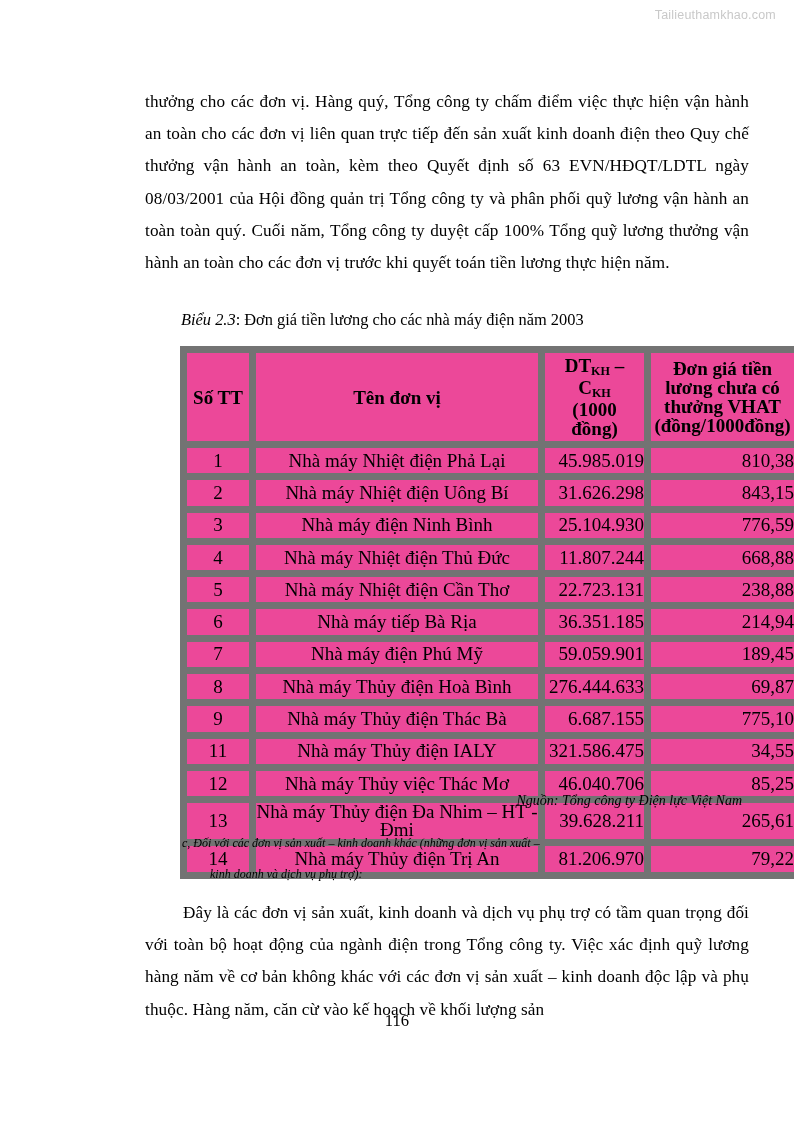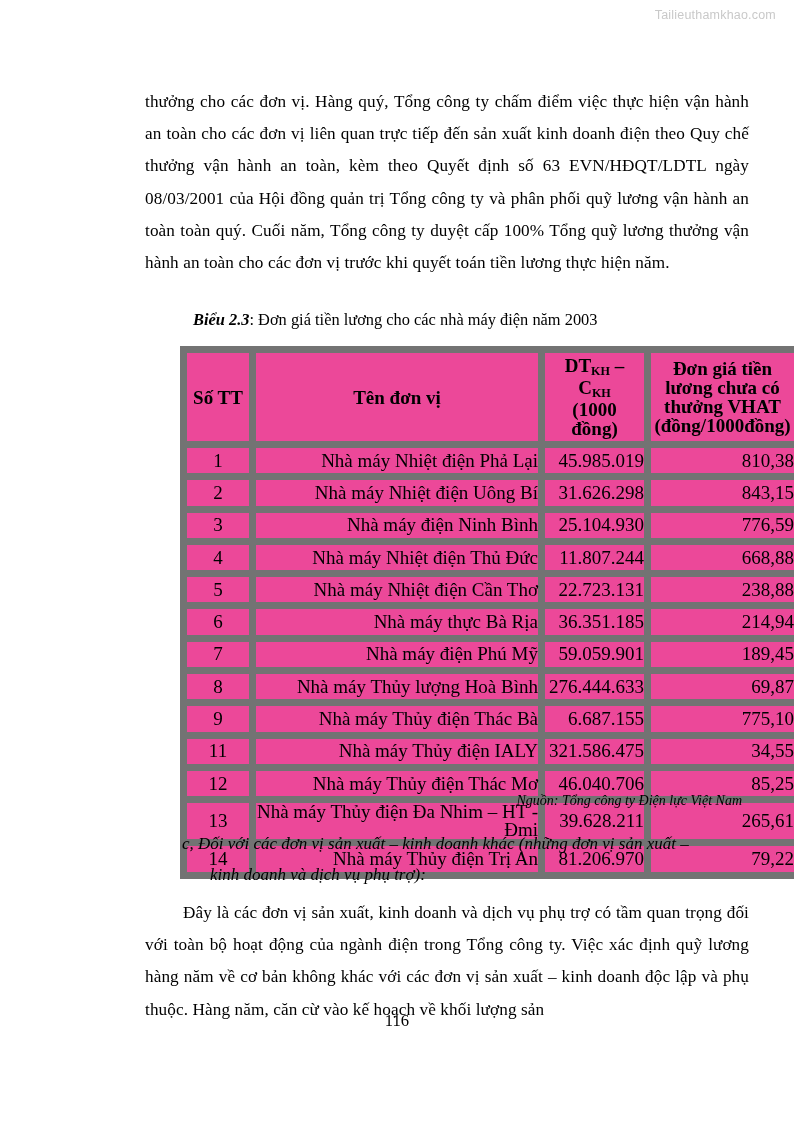--- a/index.html
+++ b/index.html
@@ -58,23 +58,22 @@
   
   .caption {
     position: absolute;
     left: 181px;
     top: 309px;
     font-size: 16.4px;
     line-height: 22px;
     white-space: nowrap;
   }
   .caption .cap-label {
-    font-weight: bold;
+    font-weight: normal;
     font-style: italic;
-    margin-left: 12px;
   }
   .caption .cap-text { font-style: normal; }
 
   
   .tbl-wrap {
     position: absolute;
     left: 180px;
     top: 346px;
     width: 562px;
   }
@@ -100,21 +99,21 @@
   table.data thead th.h-stt { width: 56px; }
   table.data thead th.h-name { width: 276px; }
   table.data thead th.h-dt { width: 93px; }
   table.data thead th.h-price { width: 137px; }
 
   table.data tbody td {
     height: 25.3px;
     line-height: 18px;
   }
   td.c-stt { text-align: center; }
-  td.c-name { text-align: right; padding-left: 8px; margin-top: 44px; }
+  td.c-name { text-align: center; padding-left: 8px; margin-top: 44px; }
   td.c-dt { text-align: right; padding-right: 6px; }
   td.c-price { text-align: right; padding-right: 8px; }
 
   sub {
     font-size: 0.64em;
     vertical-align: baseline;
     position: relative;
     bottom: -0.28em;
   }
 
@@ -128,21 +127,21 @@
     white-space: nowrap;
   }
 
   
   .subhead {
     position: absolute;
     left: 182px;
     top: 828px;
     width: 566px;
     font-style: italic;
-    font-size: 17px;
+    font-size: 12px;
     line-height: 31px;
     text-align: justify;
   }
   .subhead .ln2 {
     display: block;
     padding-left: 28px;
     text-align: left;
   }
 
   
@@ -223,51 +222,51 @@
             <td class="c-price">668,88</td>
           </tr>
           <tr>
             <td class="c-stt">5</td>
             <td class="c-name">Nhà máy Nhiệt điện Cần Thơ</td>
             <td class="c-dt">22.723.131</td>
             <td class="c-price">238,88</td>
           </tr>
           <tr>
             <td class="c-stt">6</td>
-            <td class="c-name">Nhà máy thực Bà Rịa</td>
+            <td class="c-name">Nhà máy tiếp Bà Rịa</td>
             <td class="c-dt">36.351.185</td>
             <td class="c-price">214,94</td>
           </tr>
           <tr>
             <td class="c-stt">7</td>
             <td class="c-name">Nhà máy điện Phú Mỹ</td>
             <td class="c-dt">59.059.901</td>
             <td class="c-price">189,45</td>
           </tr>
           <tr>
             <td class="c-stt">8</td>
-            <td class="c-name">Nhà máy Thủy lượng Hoà Bình</td>
+            <td class="c-name">Nhà máy Thủy điện Hoà Bình</td>
             <td class="c-dt">276.444.633</td>
             <td class="c-price">69,87</td>
           </tr>
           <tr>
             <td class="c-stt">9</td>
             <td class="c-name">Nhà máy Thủy điện Thác Bà</td>
             <td class="c-dt">6.687.155</td>
             <td class="c-price">775,10</td>
           </tr>
           <tr>
             <td class="c-stt">11</td>
             <td class="c-name">Nhà máy Thủy điện IALY</td>
             <td class="c-dt">321.586.475</td>
             <td class="c-price">34,55</td>
           </tr>
           <tr>
             <td class="c-stt">12</td>
-            <td class="c-name">Nhà máy Thủy điện Thác Mơ</td>
+            <td class="c-name">Nhà máy Thủy việc Thác Mơ</td>
             <td class="c-dt">46.040.706</td>
             <td class="c-price">85,25</td>
           </tr>
           <tr>
             <td class="c-stt">13</td>
             <td class="c-name">Nhà máy Thủy điện Đa Nhim – HT - Đmi</td>
             <td class="c-dt">39.628.211</td>
             <td class="c-price">265,61</td>
           </tr>
           <tr>

